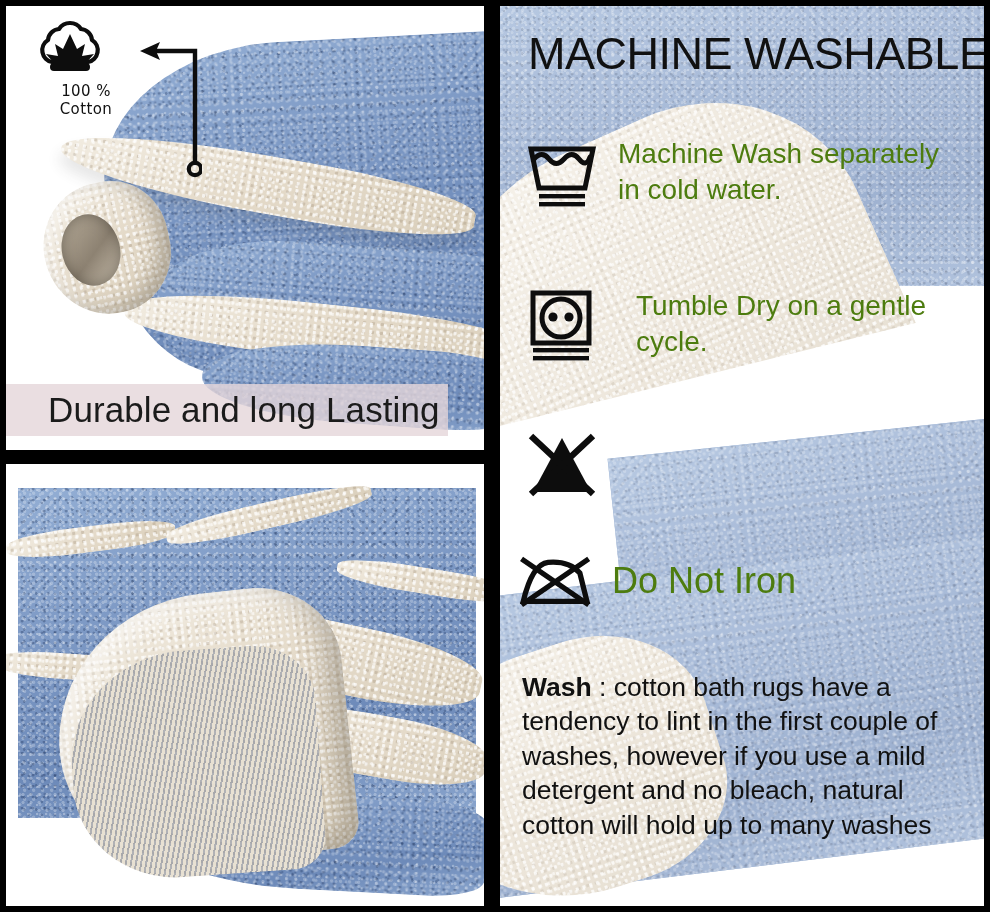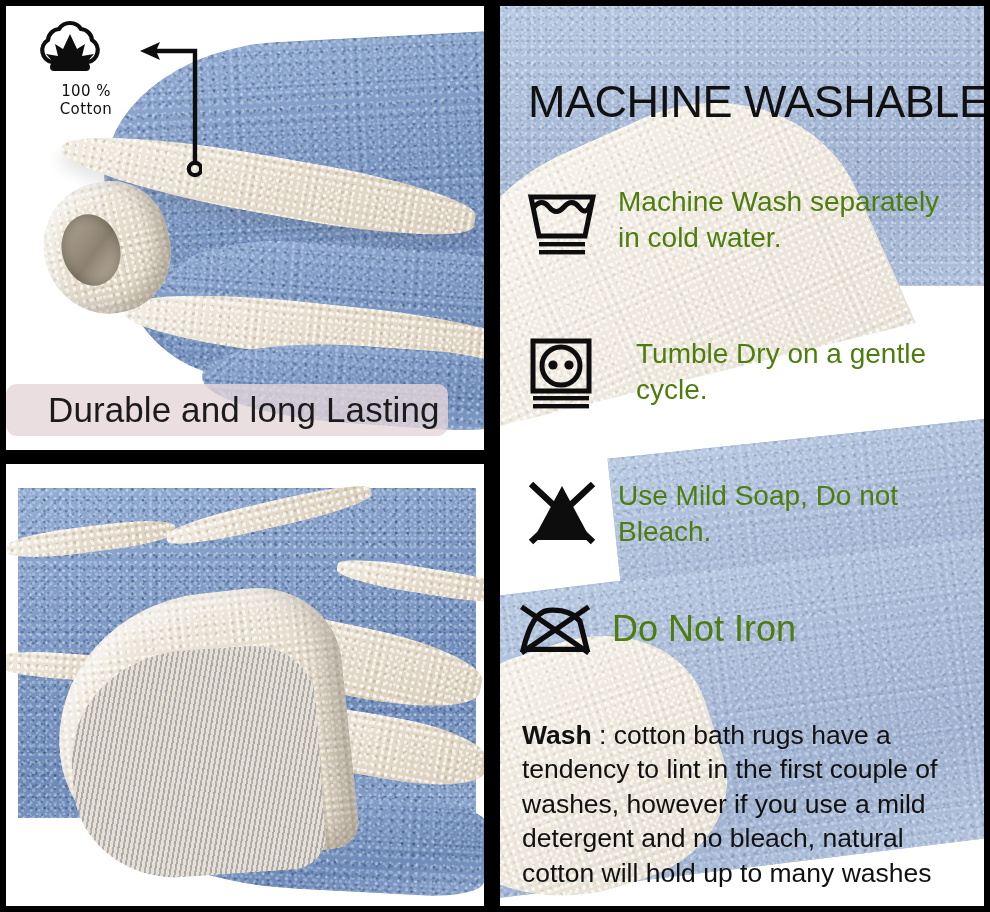--- a/index.html
+++ b/index.html
@@ -187,21 +187,21 @@
     align-items: center;
     padding-left: 42px;
     box-sizing: border-box;
   }
   .caption-band .caption-text {
     font-size: 35px;
     color: #1b1b1b;
     letter-spacing: .1px;
     white-space: nowrap;
   }
-  #caption-durable { top: 378px; width: 442px; height: 52px; border-radius: 11px; }
+  #caption-durable { top: 378px; width: 442px; height: 52px; }
 
   
   #cotton-badge {
     position: absolute;
     left: 22px; top: 14px;
     width: 116px;
     text-align: center;
     z-index: 6;
   }
   #cotton-badge .badge-label {
@@ -251,21 +251,20 @@
   }
   .care-white-veil {
     position: absolute; inset: 0;
     background: rgba(255,255,255,0.34);
   }
 
   #care-content {
     position: absolute;
     inset: 0;
     padding: 8px;
-    margin-top: 48px;
   }
 
   #care-title {
     position: absolute;
     left: 28px; top: 22px;
     font-size: 45px;
     color: #111111;
     letter-spacing: -0.5px;
     white-space: nowrap;
   }
@@ -410,21 +409,20 @@
       </div>
 
       <div class="care-row" id="care-row-bleach">
         <span class="care-icon">
           <svg width="74" height="74" viewBox="0 0 74 74" aria-hidden="true">
             <path d="M37 8 L66 62 H8 Z" fill="#0d0d0d"></path>
             <path d="M6 6 L68 64 M68 6 L6 64" stroke="#0d0d0d" stroke-width="6.4" fill="none"></path>
             <path d="M6 6 L68 64 M68 6 L6 64" stroke="#ffffff" stroke-width="2.2" fill="none" opacity="0"></path>
           </svg>
         </span>
-        <span class="care-text">Use Mild Soap, Do not Bleach.</span>
       </div>
 
       <div class="care-row" id="care-row-iron">
         <span class="care-icon">
           <svg width="86" height="70" viewBox="0 0 86 70" aria-hidden="true">
             <path d="M6 58 H78 L70 26 Q58 12 34 14 Q16 16 6 58 Z" fill="none" stroke="#0d0d0d" stroke-width="6"></path>
             <path d="M4 10 L80 62 M80 10 L4 62" stroke="#0d0d0d" stroke-width="6" fill="none"></path>
           </svg>
         </span>
         <span class="care-text">Do Not Iron</span>

